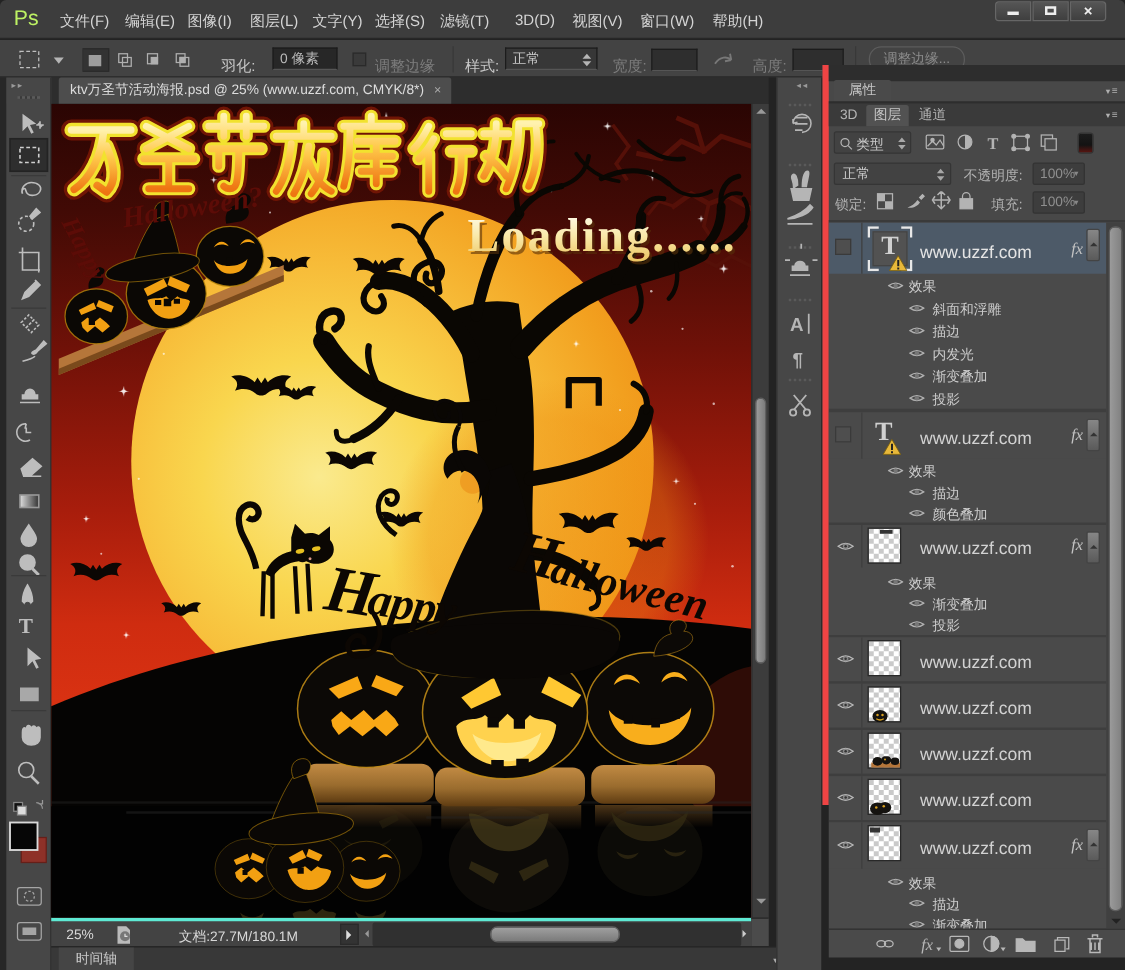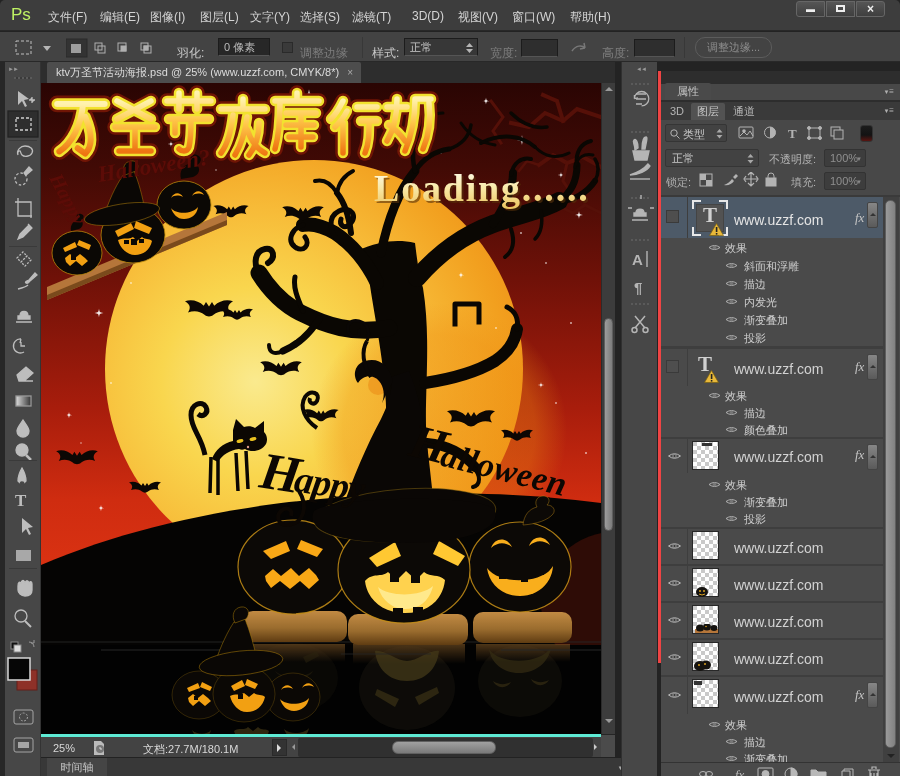--- a/index.html
+++ b/index.html
@@ -22,21 +22,21 @@
 
 #vsb{left:601px;top:83px;width:14px;height:651px;background:#3c3c3c;border-left:1px solid #2b2b2b}
 #statusbar{left:41px;top:734px;width:560px;height:23px;background:#434343;border-top:3px solid #5eead4;color:#d8d8d8;font-size:11px}
 #sbcorner{left:601px;top:734px;width:14px;height:23px;background:#4b4b4b;border-top:1px solid #252525}
 #timeline{left:41px;top:757px;width:594px;height:19px;background:#383838;border-top:1px solid #222}
 #tltab{position:absolute;left:6px;top:0;width:60px;height:19px;background:#454545;color:#c8c8c8;font-size:11px;line-height:19px;text-align:center}
 #leftedge{left:0;top:62px;width:5px;height:714px;background:#272727}
 #gapcol{left:615px;top:62px;width:6px;height:714px;background:#232323}
 
 #iconstrip{left:621px;top:62px;width:36px;height:714px;background:#474747;border-left:1px solid #303030}
-#panels{left:658px;top:71px;width:242px;height:592px;background:#484848;border-left:3px solid #ef4444}
+#panels{left:658px;top:52px;width:242px;height:592px;background:#484848;border-left:5px solid #ef4444}
 .ptab{position:absolute;height:17px;font-size:11px;color:#c6c6c6;line-height:17px;text-align:center}
 .combo{position:absolute;background:#424242;border:1px solid #353535;border-radius:2px;color:#c9c9c9;font-size:11px}
 .vals{position:absolute;background:#3d3d3d;border:1px solid #333;border-radius:2px;color:#8f8f8f;font-size:11px;height:18px;line-height:17px}
 .lrow{position:absolute;left:0;width:222px;background:#4a4a4a}
 .lname{position:absolute;font-size:14px;color:#d2d2d2;white-space:nowrap}
 .fx{position:absolute;right:30px;font-style:italic;font-family:"Liberation Serif",serif;font-size:13px;color:#c4c4c4}
 .collbtn{position:absolute;right:14px;width:11px;height:26px;background:linear-gradient(#868686,#5a5a5a);border-radius:2px;border:1px solid #444}
 .effname{position:absolute;font-size:11px;color:#cdcdcd;white-space:nowrap}
 .chk{background:repeating-conic-gradient(#ffffff 0 25%,#c9c9c9 0 50%) 0 0/8px 8px}
 </style></head><body>

